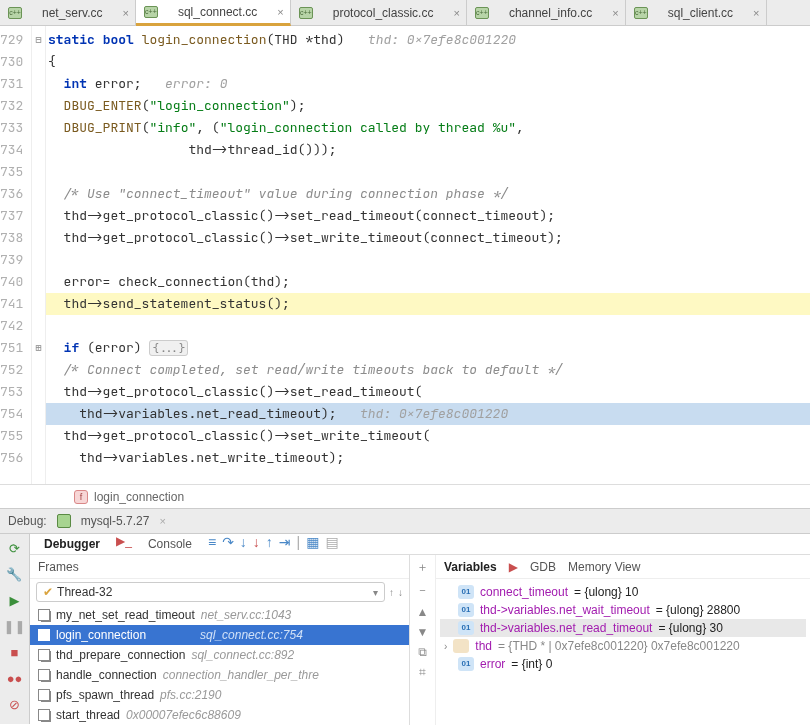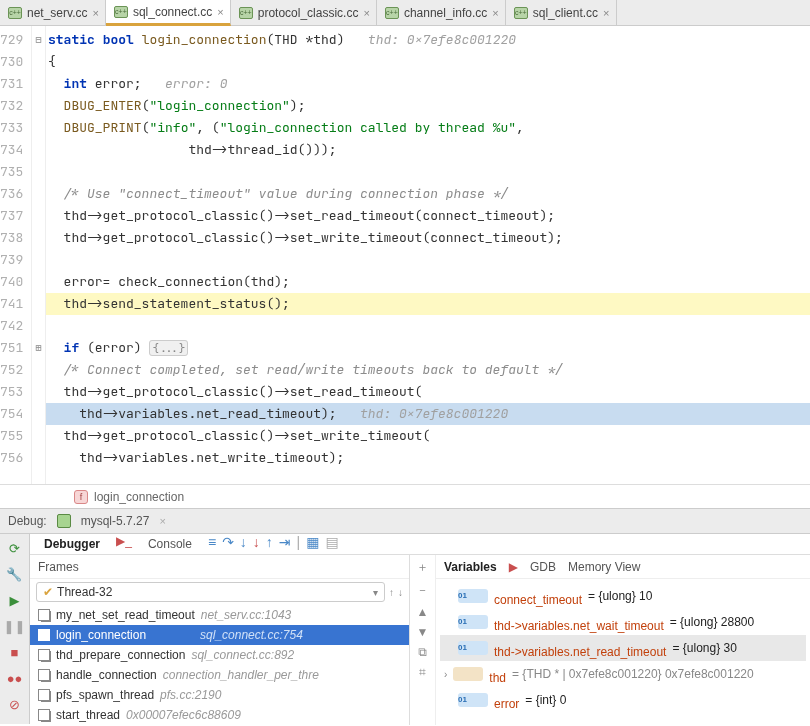--- a/index.html
+++ b/index.html
@@ -19,21 +19,21 @@
     display: flex;
     background: #ececec;
     border-bottom: 1px solid #ccc;
     height: 26px;
   }
   .tab {
     display: flex; align-items: center;
     padding: 0 6px 0 8px;
     background: #ececec;
     border-right: 1px solid #ccc;
-    gap: 5px;
+    gap: 20px;
     color: #444;
     white-space: nowrap;
   }
   .tab.active {
     background: #fff;
     border-bottom: 3px solid #d9a33d;
     height: 26px;
   }
   .tab .fileicon {
     width: 14px; height: 12px;
@@ -169,22 +169,22 @@
   .vars-pane { flex:1; display:flex;}
   .vside {
     width:26px; border-right:1px solid #eee;
     display:flex; flex-direction:column; align-items:center;
     padding-top:4px; gap:6px; color:#888;
   }
   .vmain { flex:1; display:flex; flex-direction:column;}
   .var-list { padding:4px 4px; }
   .var-row { padding:2px 4px 2px 18px; display:flex; align-items:center; gap:6px;}
   .var-row.selected { background:#e8e8e8;}
-  .vicon { width:30px;height:14px;border-radius:3px;background:#cfe4f7;color:#2a6fb5;font-size:8px;line-height:14px;font-weight:bold;}
-  .vname { color:#c2410c;margin-top:8px; }
+  .vicon { width:16px;height:14px;border-radius:3px;background:#cfe4f7;color:#2a6fb5;font-size:8px;line-height:14px;text-align:center;font-weight:bold;}
+  .vname { color:#a21caf; }
   .vval { color:#222;}
   .vcast{ color:#888;}
   .arrow{font-size:10px;color:#888;}
   .mini-close{color:#aaa;font-size:11px;}
 </style>
 </head>
 <body>
 
 <div class="tabs">
   <div class="tab">

